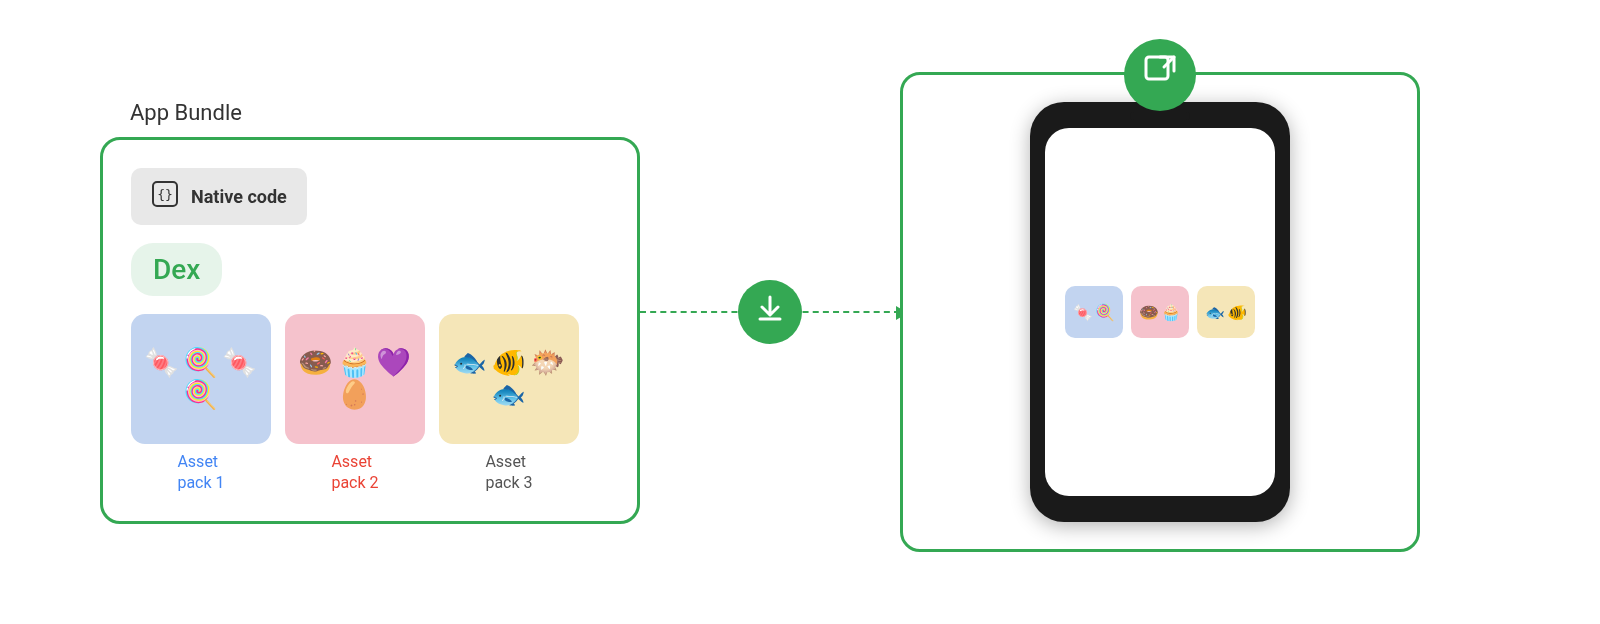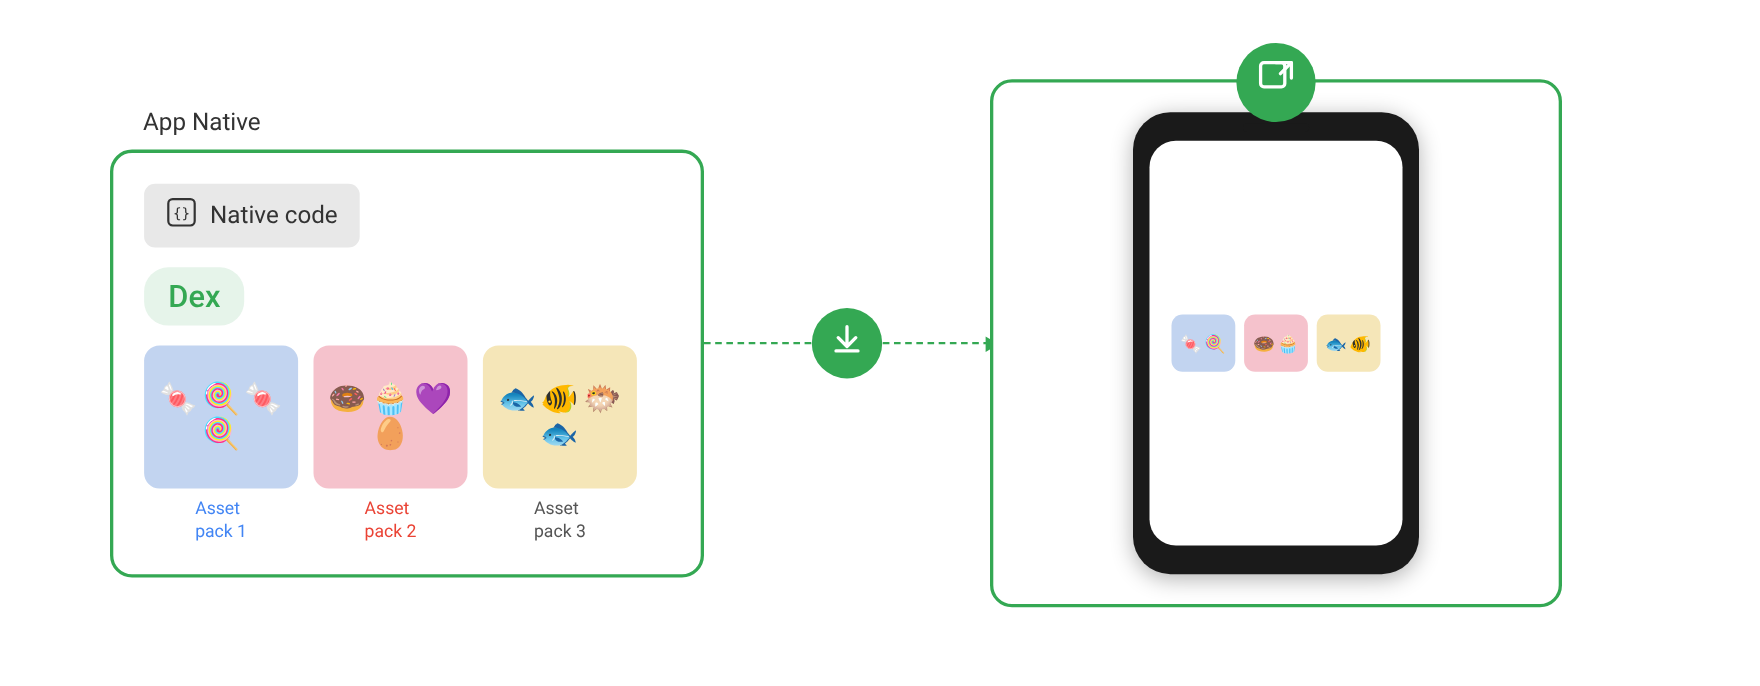--- a/index.html
+++ b/index.html
@@ -54,23 +54,23 @@
       background: #e8e8e8;
       border-radius: 10px;
       padding: 12px 20px;
       width: fit-content;
     }
     .native-code-badge .badge-icon {
       font-size: 22px;
       color: #333;
     }
     .native-code-badge .badge-text {
-      font-size: 22px;
+      font-size: 18px;
       color: #333;
-      font-weight: 400;
+      font-weight: 700;
     }
 
     
     .dex-badge {
       background: #e6f4ea;
       border-radius: 22px;
       padding: 10px 22px;
       width: fit-content;
     }
     .dex-badge .dex-text {
@@ -265,21 +265,21 @@
     .phone-emoji {
       font-size: 16px;
     }
   </style>
 </head>
 <body>
 
 <div class="diagram">
 
   <div class="app-bundle-section">
-    <div class="app-bundle-label">App Native</div>
+    <div class="app-bundle-label">App Bundle</div>
     <div class="app-bundle-box">
 
       <div class="native-code-badge">
         <span class="badge-icon">
           <svg width="28" height="28" viewBox="0 0 28 28" fill="none">
             <rect x="2" y="2" width="24" height="24" rx="4" stroke="#333" stroke-width="2" fill="none"></rect>
             <text x="14" y="19" text-anchor="middle" font-size="13" fill="#333" font-family="monospace">{}</text>
           </svg>
         </span>
         <span class="badge-text">Native code</span>

